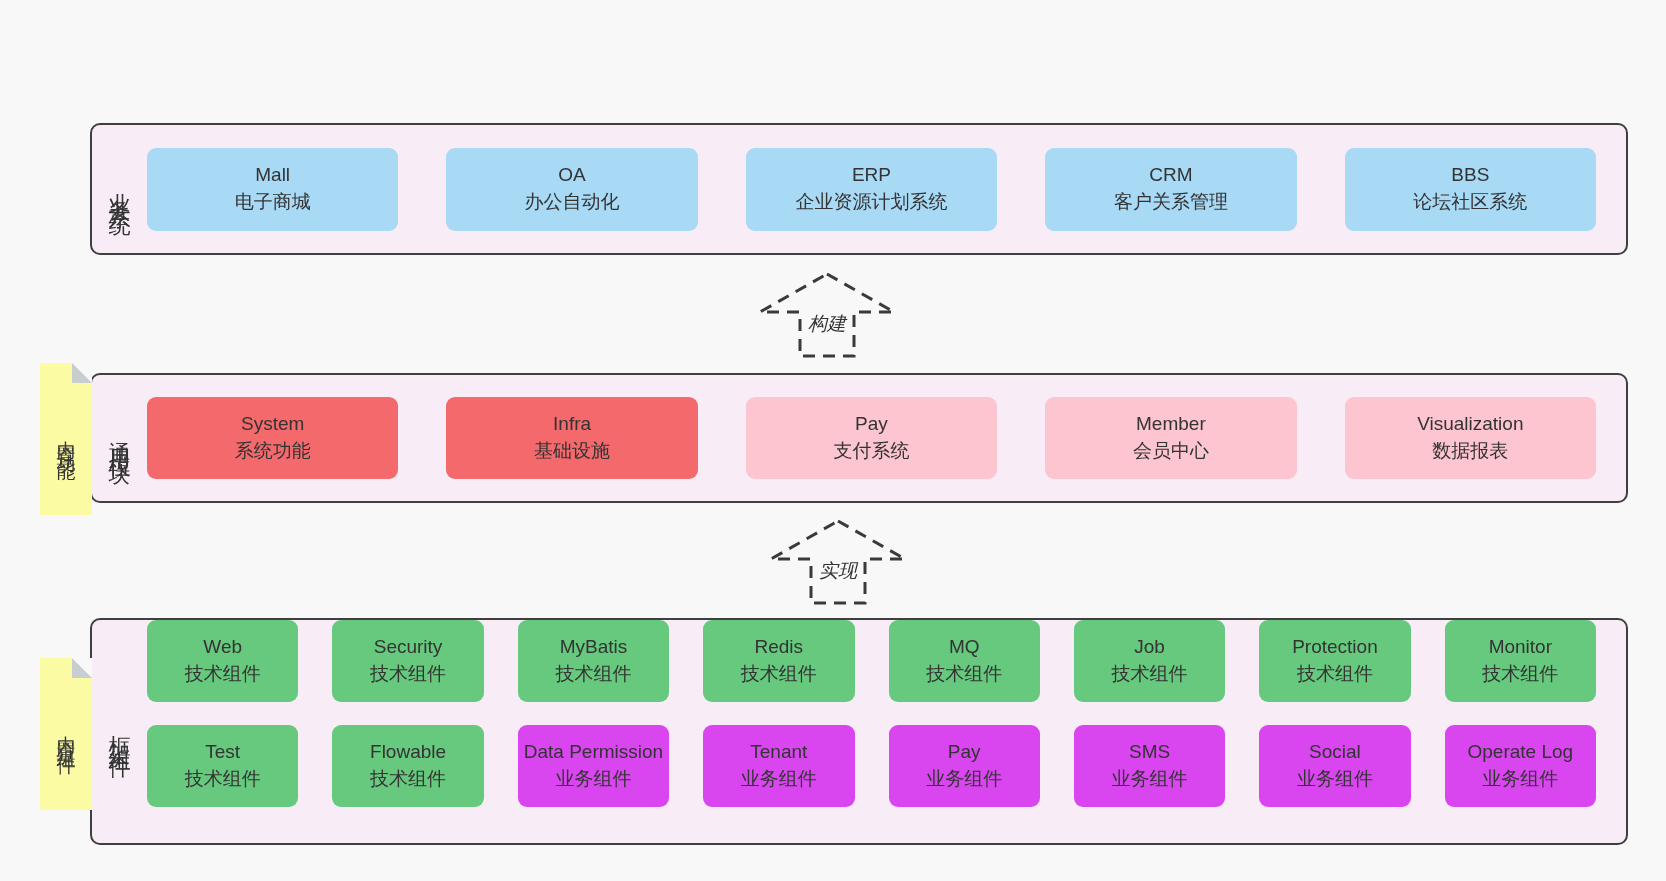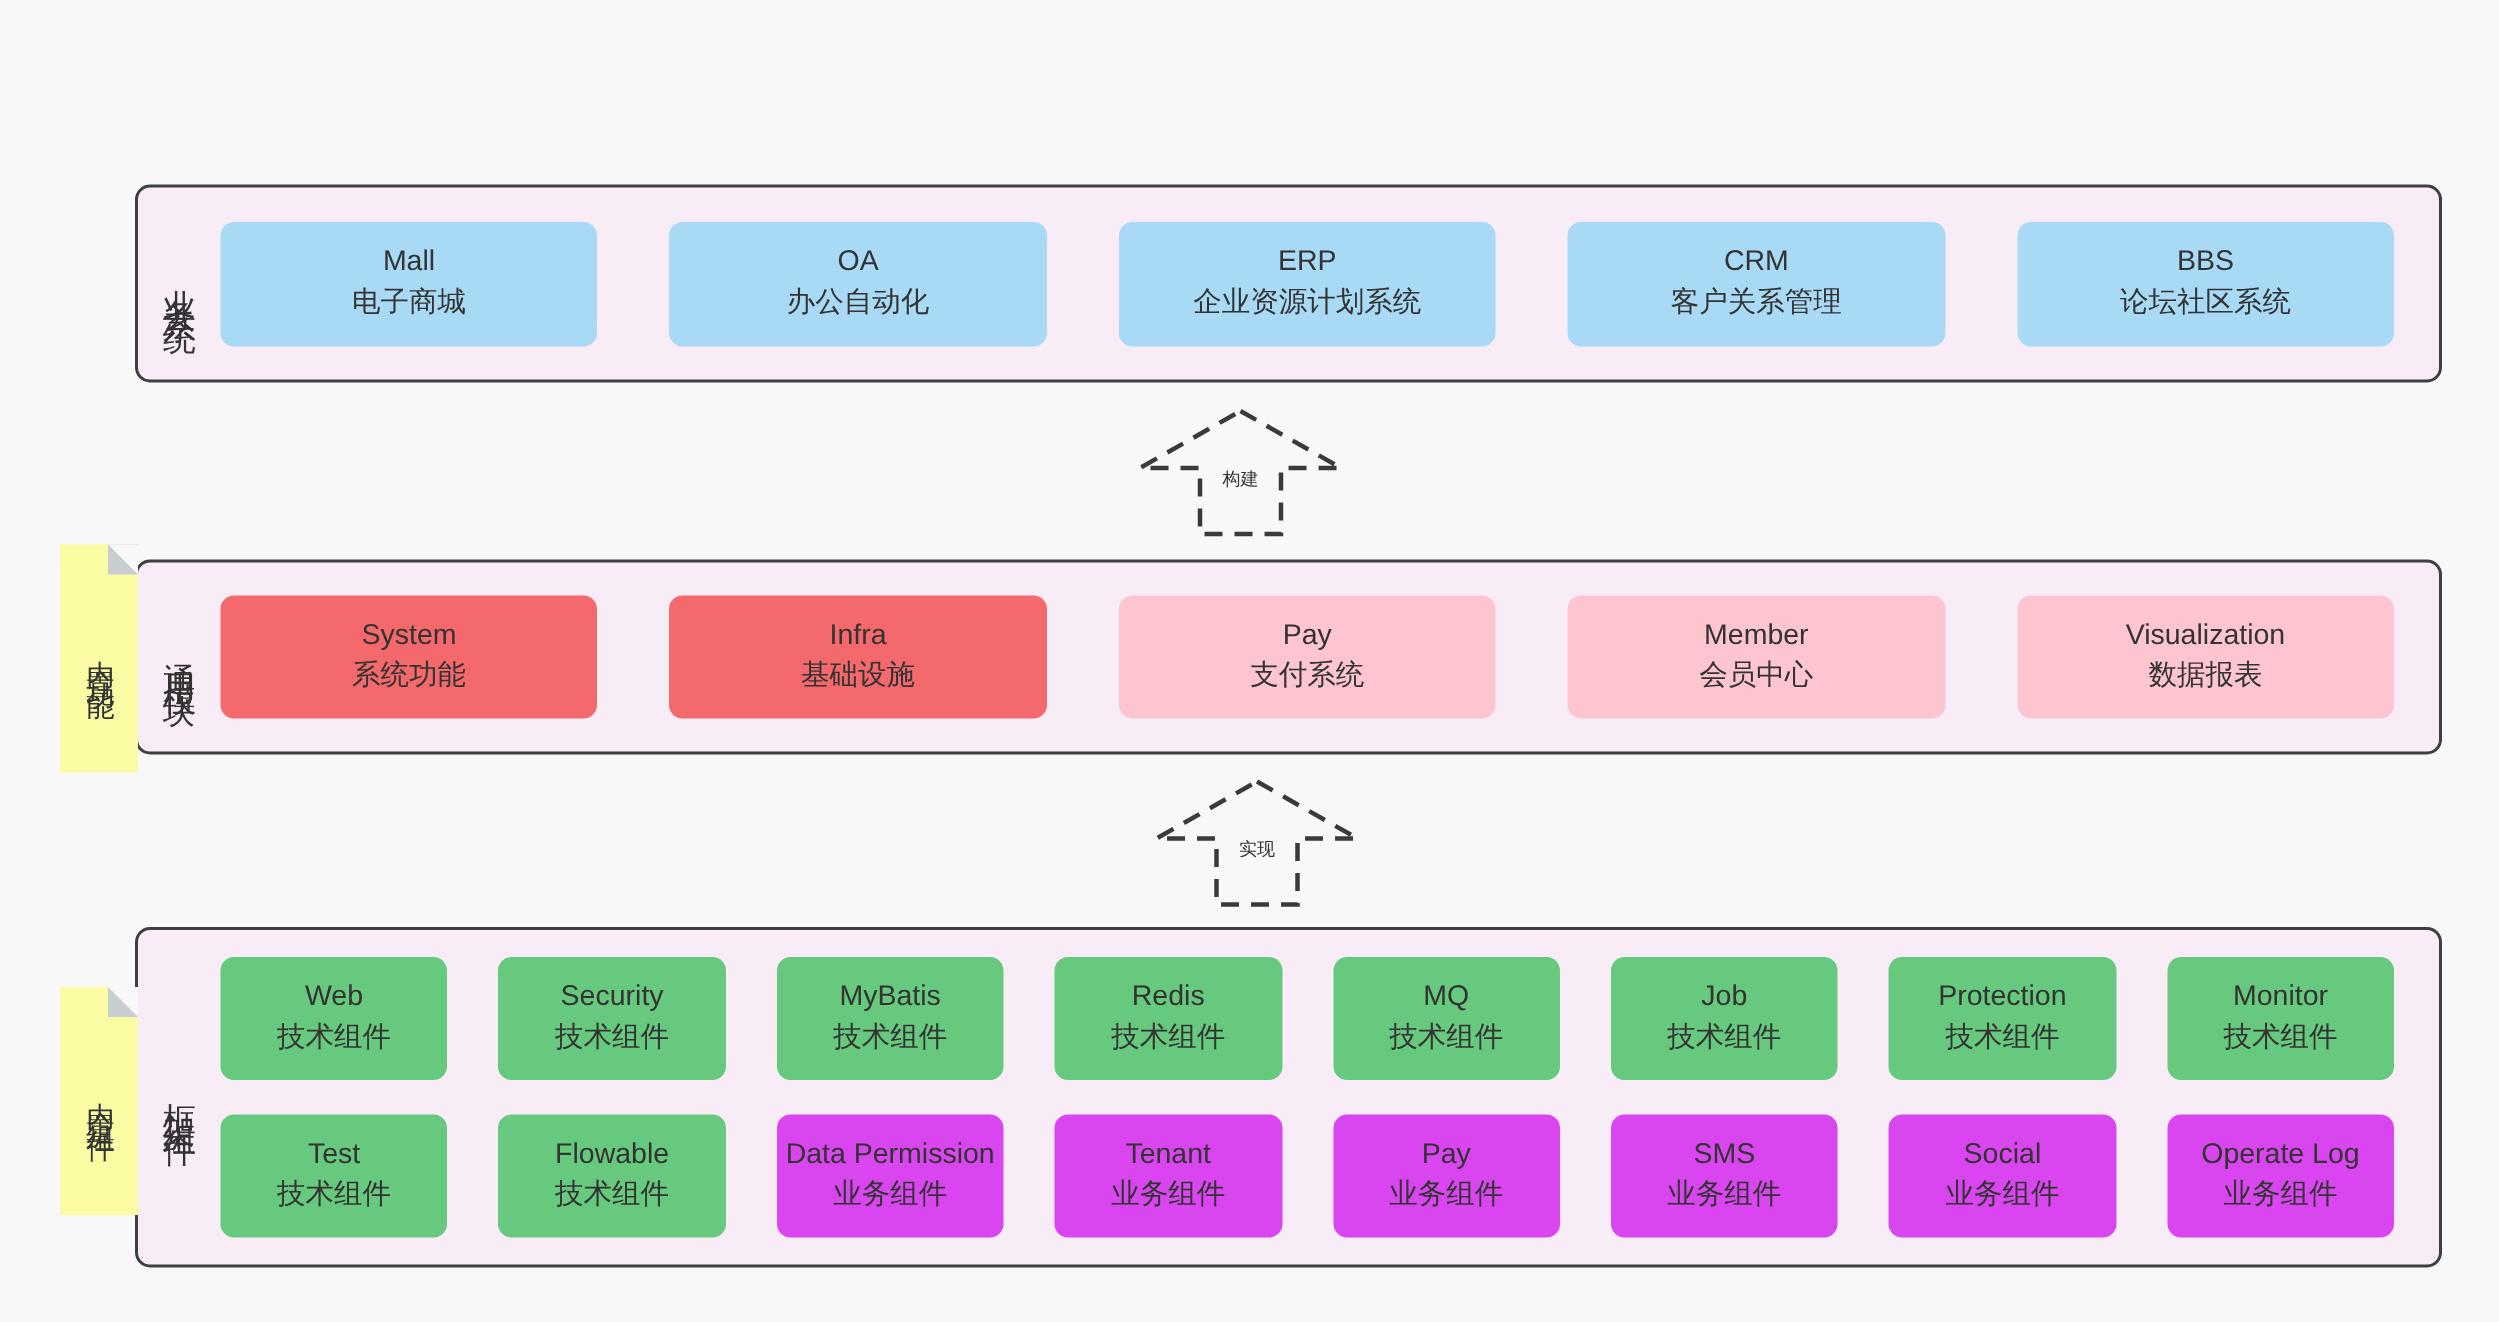--- a/index.html
+++ b/index.html
@@ -44,21 +44,21 @@
     align-items:center;
     padding-right:30px;
     box-sizing:border-box;
     justify-content:flex-end;
   }
   .boxes.row6{gap:48px;}
   .boxes-col{
     flex:1;
     display:flex;
     flex-direction:column;
-    justify-content:center;
+    justify-content:flex-start;
     gap:23px;
     padding-right:30px;
     box-sizing:border-box;
   }
   .boxes-col .boxrow{display:flex;gap:34px;}
   
   .box{
     flex:1;
     border-radius:9px;
     display:flex;
@@ -85,23 +85,24 @@
     width:140px;height:88px;
     z-index:0;
   }
   .arrow svg{position:absolute;left:0;top:0;}
   .arrow-label{
     position:absolute;
     left:50%;top:38px;
     transform:translateX(-50%);
     background:#f8f8f8;
     padding:2px 5px;
-    font-size:12px;
+    font-size:19px;
     color:#333;
     white-space:nowrap;
+    font-style:italic;
   }
   
   .note{
     position:absolute;
     left:40px;width:52px;
     background:#fbfba4;
     z-index:2;
     display:flex;
     align-items:center;
     justify-content:center;

